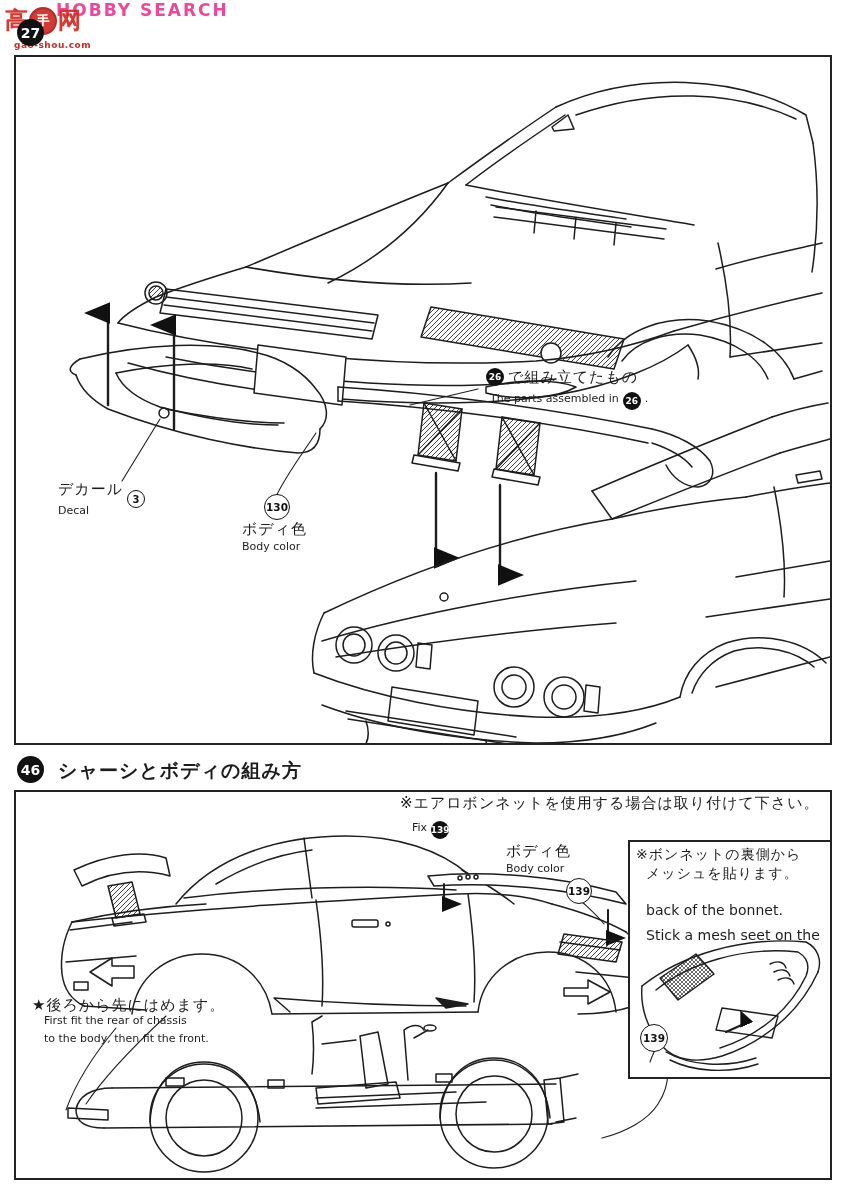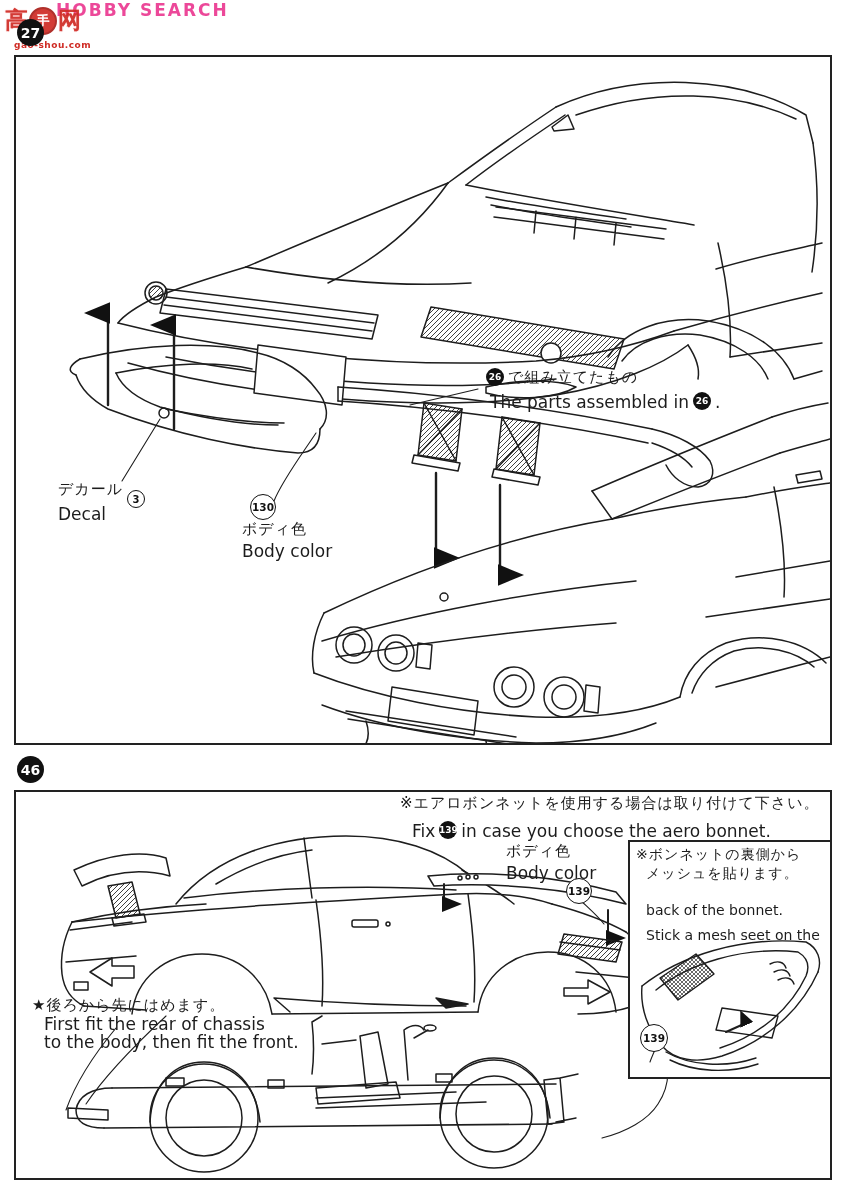--- a/index.html
+++ b/index.html
@@ -14,21 +14,21 @@
            display:flex;align-items:center;justify-content:center;border:2px solid #a91f1a;}
   .wm-url{left:14px;top:40px;font-size:9px;color:#cf2b24;font-weight:bold;letter-spacing:.5px;}
   
   .step-badge{width:27px;height:27px;border-radius:50%;background:#111;color:#fff;
               display:flex;align-items:center;justify-content:center;font-size:14px;font-weight:bold;}
   .step-title{font-size:19px;font-weight:bold;letter-spacing:1px;}
   
   .frame{border:2px solid #222;background:#fff;}
   
   .jp{font-size:15px;letter-spacing:1px;}
-  .en{font-size:17px;}
+  .en{font-size:11px;}
   .lbl{font-size:15px;line-height:1.3;letter-spacing:1px;}
   .row{display:flex;gap:4px;}
   
   .b-fill{display:inline-flex;width:18px;height:18px;border-radius:50%;background:#111;color:#fff;
           align-items:center;justify-content:center;font-size:9px;font-weight:bold;flex:0 0 auto;}
   .b-line{display:inline-flex;width:24px;height:24px;border-radius:50%;background:#fff;color:#111;
           border:1.6px solid #111;align-items:center;justify-content:center;font-size:10.5px;font-weight:bold;}
   .b-circ3{display:inline-flex;width:16px;height:16px;border-radius:50%;background:#fff;color:#111;
            border:1.3px solid #111;align-items:center;justify-content:center;font-size:10px;font-weight:bold;}
   svg{display:block;}
@@ -166,28 +166,29 @@
     <div class="abs row" style="left:474px;top:335px;">
       <span class="en">The parts assembled in</span>
       <span class="b-fill">26</span>
       <span class="en">.</span>
     </div>
     <div class="abs row" style="left:42px;top:423px;">
       <span class="jp">デカール</span>
       <span class="b-circ3" style="margin-top:10px;">3</span>
     </div>
     <div class="abs en" style="left:42px;top:447px;">Decal</div>
-    <div class="abs b-line" style="left:234px;top:437px;">130</div>
+    <div class="abs b-line" style="left:248px;top:437px;">130</div>
     <div class="abs lbl" style="left:226px;top:463px;">
       <div>ボディ色</div>
       <div class="en" style="letter-spacing:0;">Body color</div>
     </div>
   </div>
 
   <div class="abs step-badge" style="left:17px;top:756px;">46</div>
+  <div class="abs step-title" style="left:58px;top:758px;">シャーシとボディの組み方</div>
 
   <div class="abs frame" style="left:14px;top:790px;width:814px;height:386px;">
     <svg width="814" height="386" viewBox="0 0 814 386">
       <defs>
         <pattern id="h2" patternUnits="userSpaceOnUse" width="5" height="5">
           <path d="M0,5 L5,0" stroke="#2a2a2a" stroke-width="0.9" fill="none"></path>
         </pattern>
         <marker id="ah2" markerWidth="8" markerHeight="10" refX="4" refY="9" orient="auto-start-reverse">
           <path d="M0,0 L8,0 L4,10 Z" fill="#111" transform="rotate(180 4 5)"></path>
         </marker>
@@ -257,21 +258,20 @@
         <rect x="420" y="282" width="16" height="8"></rect>
         <path d="M398,246 L412,238"></path>
           <ellipse cx="414" cy="236" rx="6" ry="3"></ellipse>
       </g>
     </svg>
 
     <div class="abs jp" style="left:384px;top:2px;">※エアロボンネットを使用する場合は取り付けて下さい。</div>
     <div class="abs row" style="left:396px;top:29px;">
       <span class="en">Fix</span>
       <span class="b-fill">139</span>
-      <span class="en">in case you choose the aero bonnet.</span>
     </div>
     <div class="abs lbl" style="left:490px;top:50px;">
       <div>ボディ色</div>
       <div class="en" style="letter-spacing:0;">Body color</div>
     </div>
     <div class="abs b-line" style="left:550px;top:86px;">139</div>
     <div class="abs jp" style="left:16px;top:204px;">★後ろから先にはめます。</div>
     <div class="abs en" style="left:28px;top:222px;">First fit the rear of chassis</div>
     <div class="abs en" style="left:28px;top:240px;">to the body, then fit the front.</div>
 

